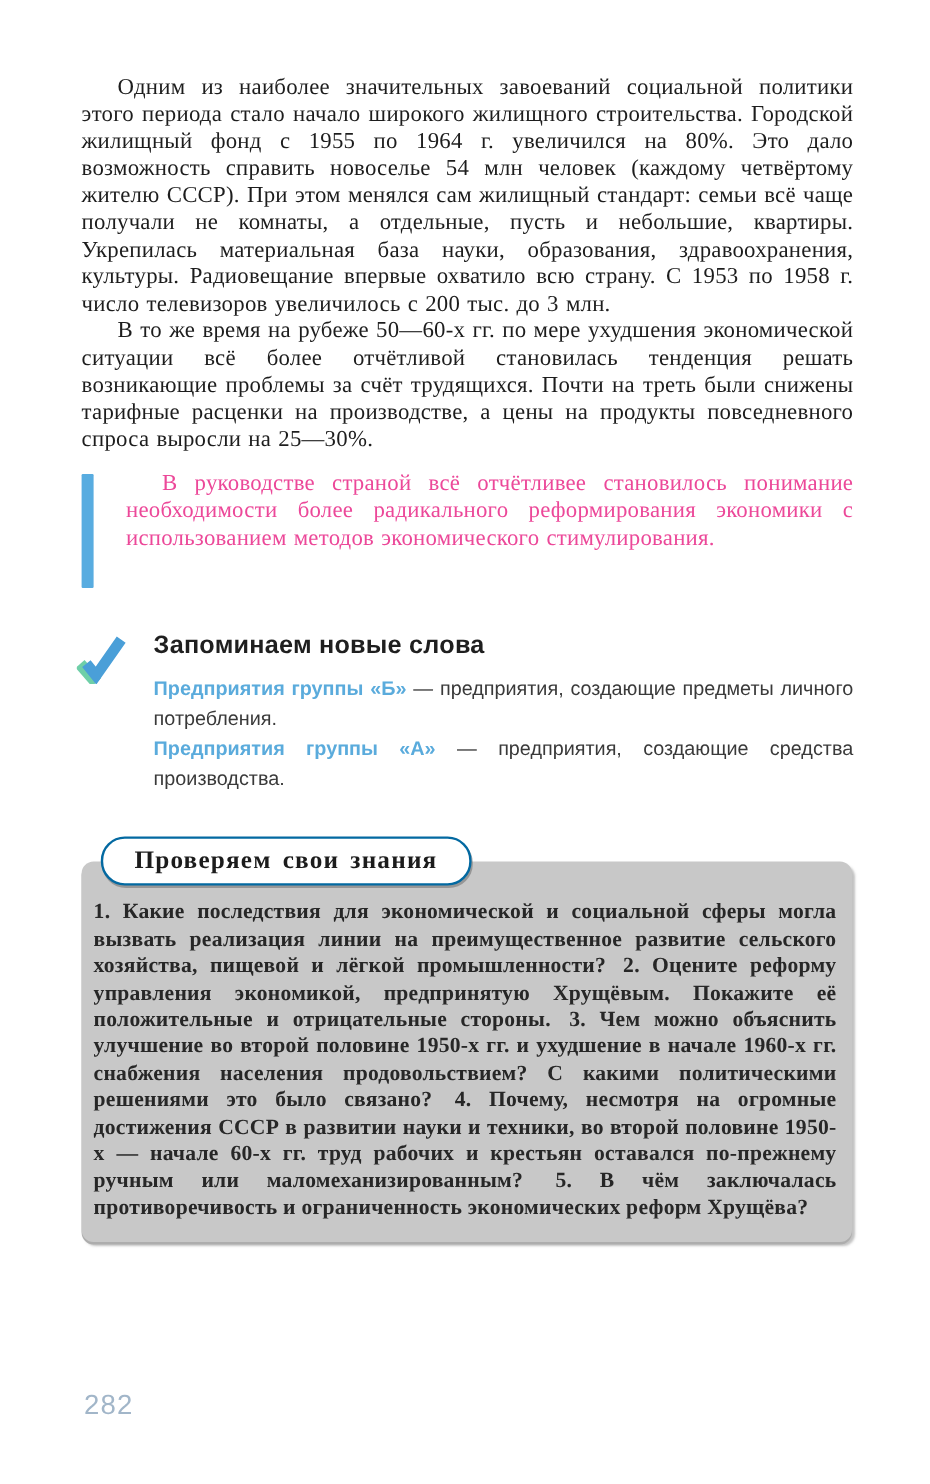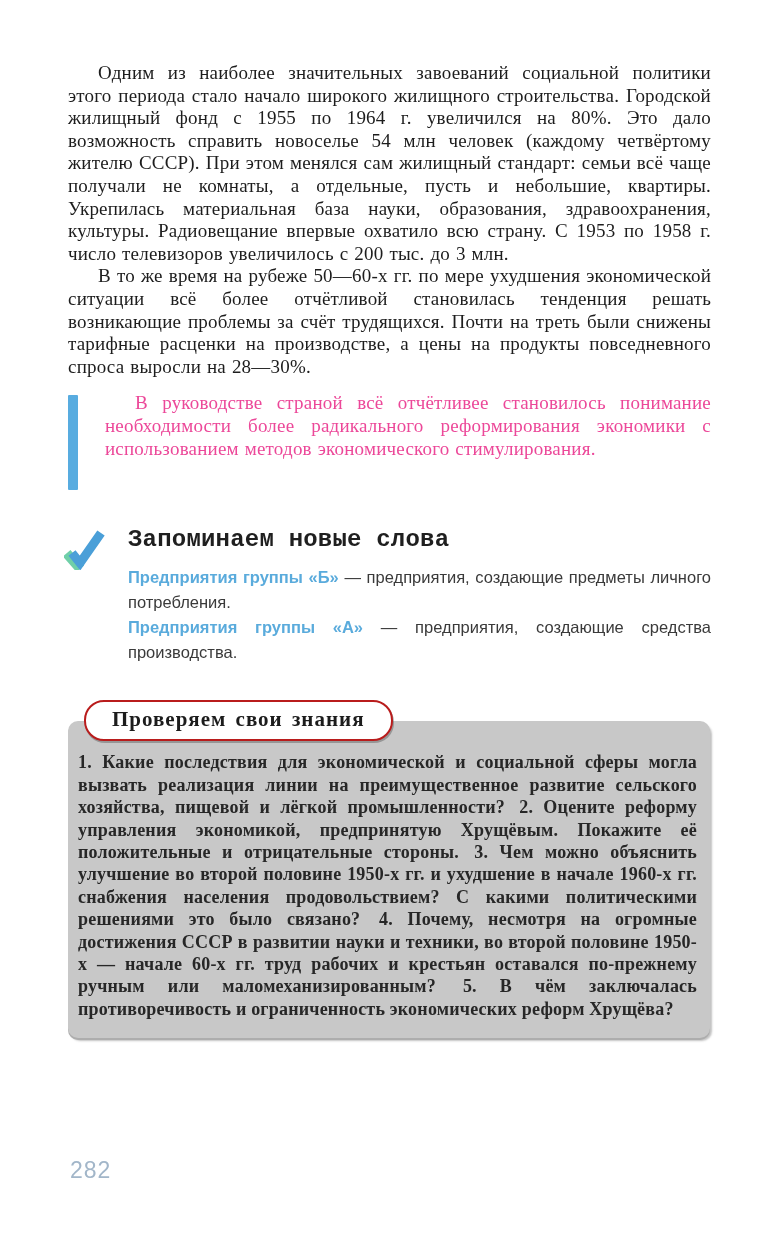--- a/index.html
+++ b/index.html
@@ -54,26 +54,25 @@
     margin-top: 34px;
     padding-left: 60px;
     font-family: "Liberation Sans", sans-serif;
   }
   .check-icon {
     position: absolute;
     left: -4px; top: 0px;
     width: 44px; height: 44px;
   }
   .vocab-heading {
-    font-size: 24px;
+    font-size: 21px;
     font-weight: bold;
     color: #1f1f1f;
     letter-spacing: 0.2px;
     margin-bottom: 12px;
-    font-family: Liberation Mono, monospace;
   }
   .vocab-def {
     font-size: 16.5px;
     line-height: 25px;
     color: #3a3a3a;
     text-align: justify;
   }
   .vocab-term {
     font-weight: bold;
     color: #5aabdc;
@@ -86,21 +85,21 @@
     margin-right: 1px;
     background: #c8c8c8;
     border-radius: 10px;
     padding: 30px 13px 18px 10px;
     box-shadow: 0 2px 0 #adadad, 2px 3px 2px rgba(120,120,120,0.45);
   }
   .questions-pill {
     position: absolute;
     top: -21px; left: 16px;
     background: #ffffff;
-    border: 2px solid #b91c1c;
+    border: 2px solid #0369a1;
     border-radius: 20px;
     padding: 5px 26px 7px 26px;
     box-shadow: 1px 2px 0 rgba(110,110,110,0.55);
   }
   .questions-pill span {
     font-family: "Liberation Serif", serif;
     font-size: 21px;
     font-weight: bold;
     color: #1c1c1c;
     letter-spacing: 1px;
@@ -126,21 +125,21 @@
     letter-spacing: 1px;
   }
 </style>
 </head>
 <body>
 
 <div class="page">
 
   <p class="body-para">Одним из наиболее значительных завоеваний социальной политики этого периода стало начало широкого жилищного строительства. Городской жилищный фонд с 1955 по 1964 г. увеличился на 80%. Это дало возможность справить новоселье 54 млн человек (каждому четвёртому жителю СССР). При этом менялся сам жилищный стандарт: семьи всё чаще получали не комнаты, а отдельные, пусть и небольшие, квартиры. Укрепилась материальная база науки, образования, здравоохранения, культуры. Радиовещание впервые охватило всю страну. С 1953 по 1958 г. число телевизоров увеличилось с 200 тыс. до 3 млн.</p>
 
-  <p class="body-para">В то же время на рубеже 50—60-х гг. по мере ухудшения экономической ситуации всё более отчётливой становилась тенденция решать возникающие проблемы за счёт трудящихся. Почти на треть были снижены тарифные расценки на производстве, а цены на продукты повседневного спроса выросли на 28—30%.</p>
+  <p class="body-para">В то же время на рубеже 50—60-х гг. по мере ухудшения экономической ситуации всё более отчётливой становилась тенденция решать возникающие проблемы за счёт трудящихся. Почти на треть были снижены тарифные расценки на производстве, а цены на продукты повседневного спроса выросли на 25—30%.</p>
 
   <div class="highlight-block">
     <div class="highlight-bar"></div>
     <p class="highlight-text">В руководстве страной всё отчётливее становилось понимание необходимости более радикального реформирования экономики с использованием методов экономического стимулирования.</p>
   </div>
 
   <div class="vocab-section">
     <span class="check-icon">
       <svg width="44" height="44" viewBox="0 0 44 44">
         <path d="M6 31 L13 39" stroke="#6fcfa8" stroke-width="10" fill="none" stroke-linecap="square"></path>

